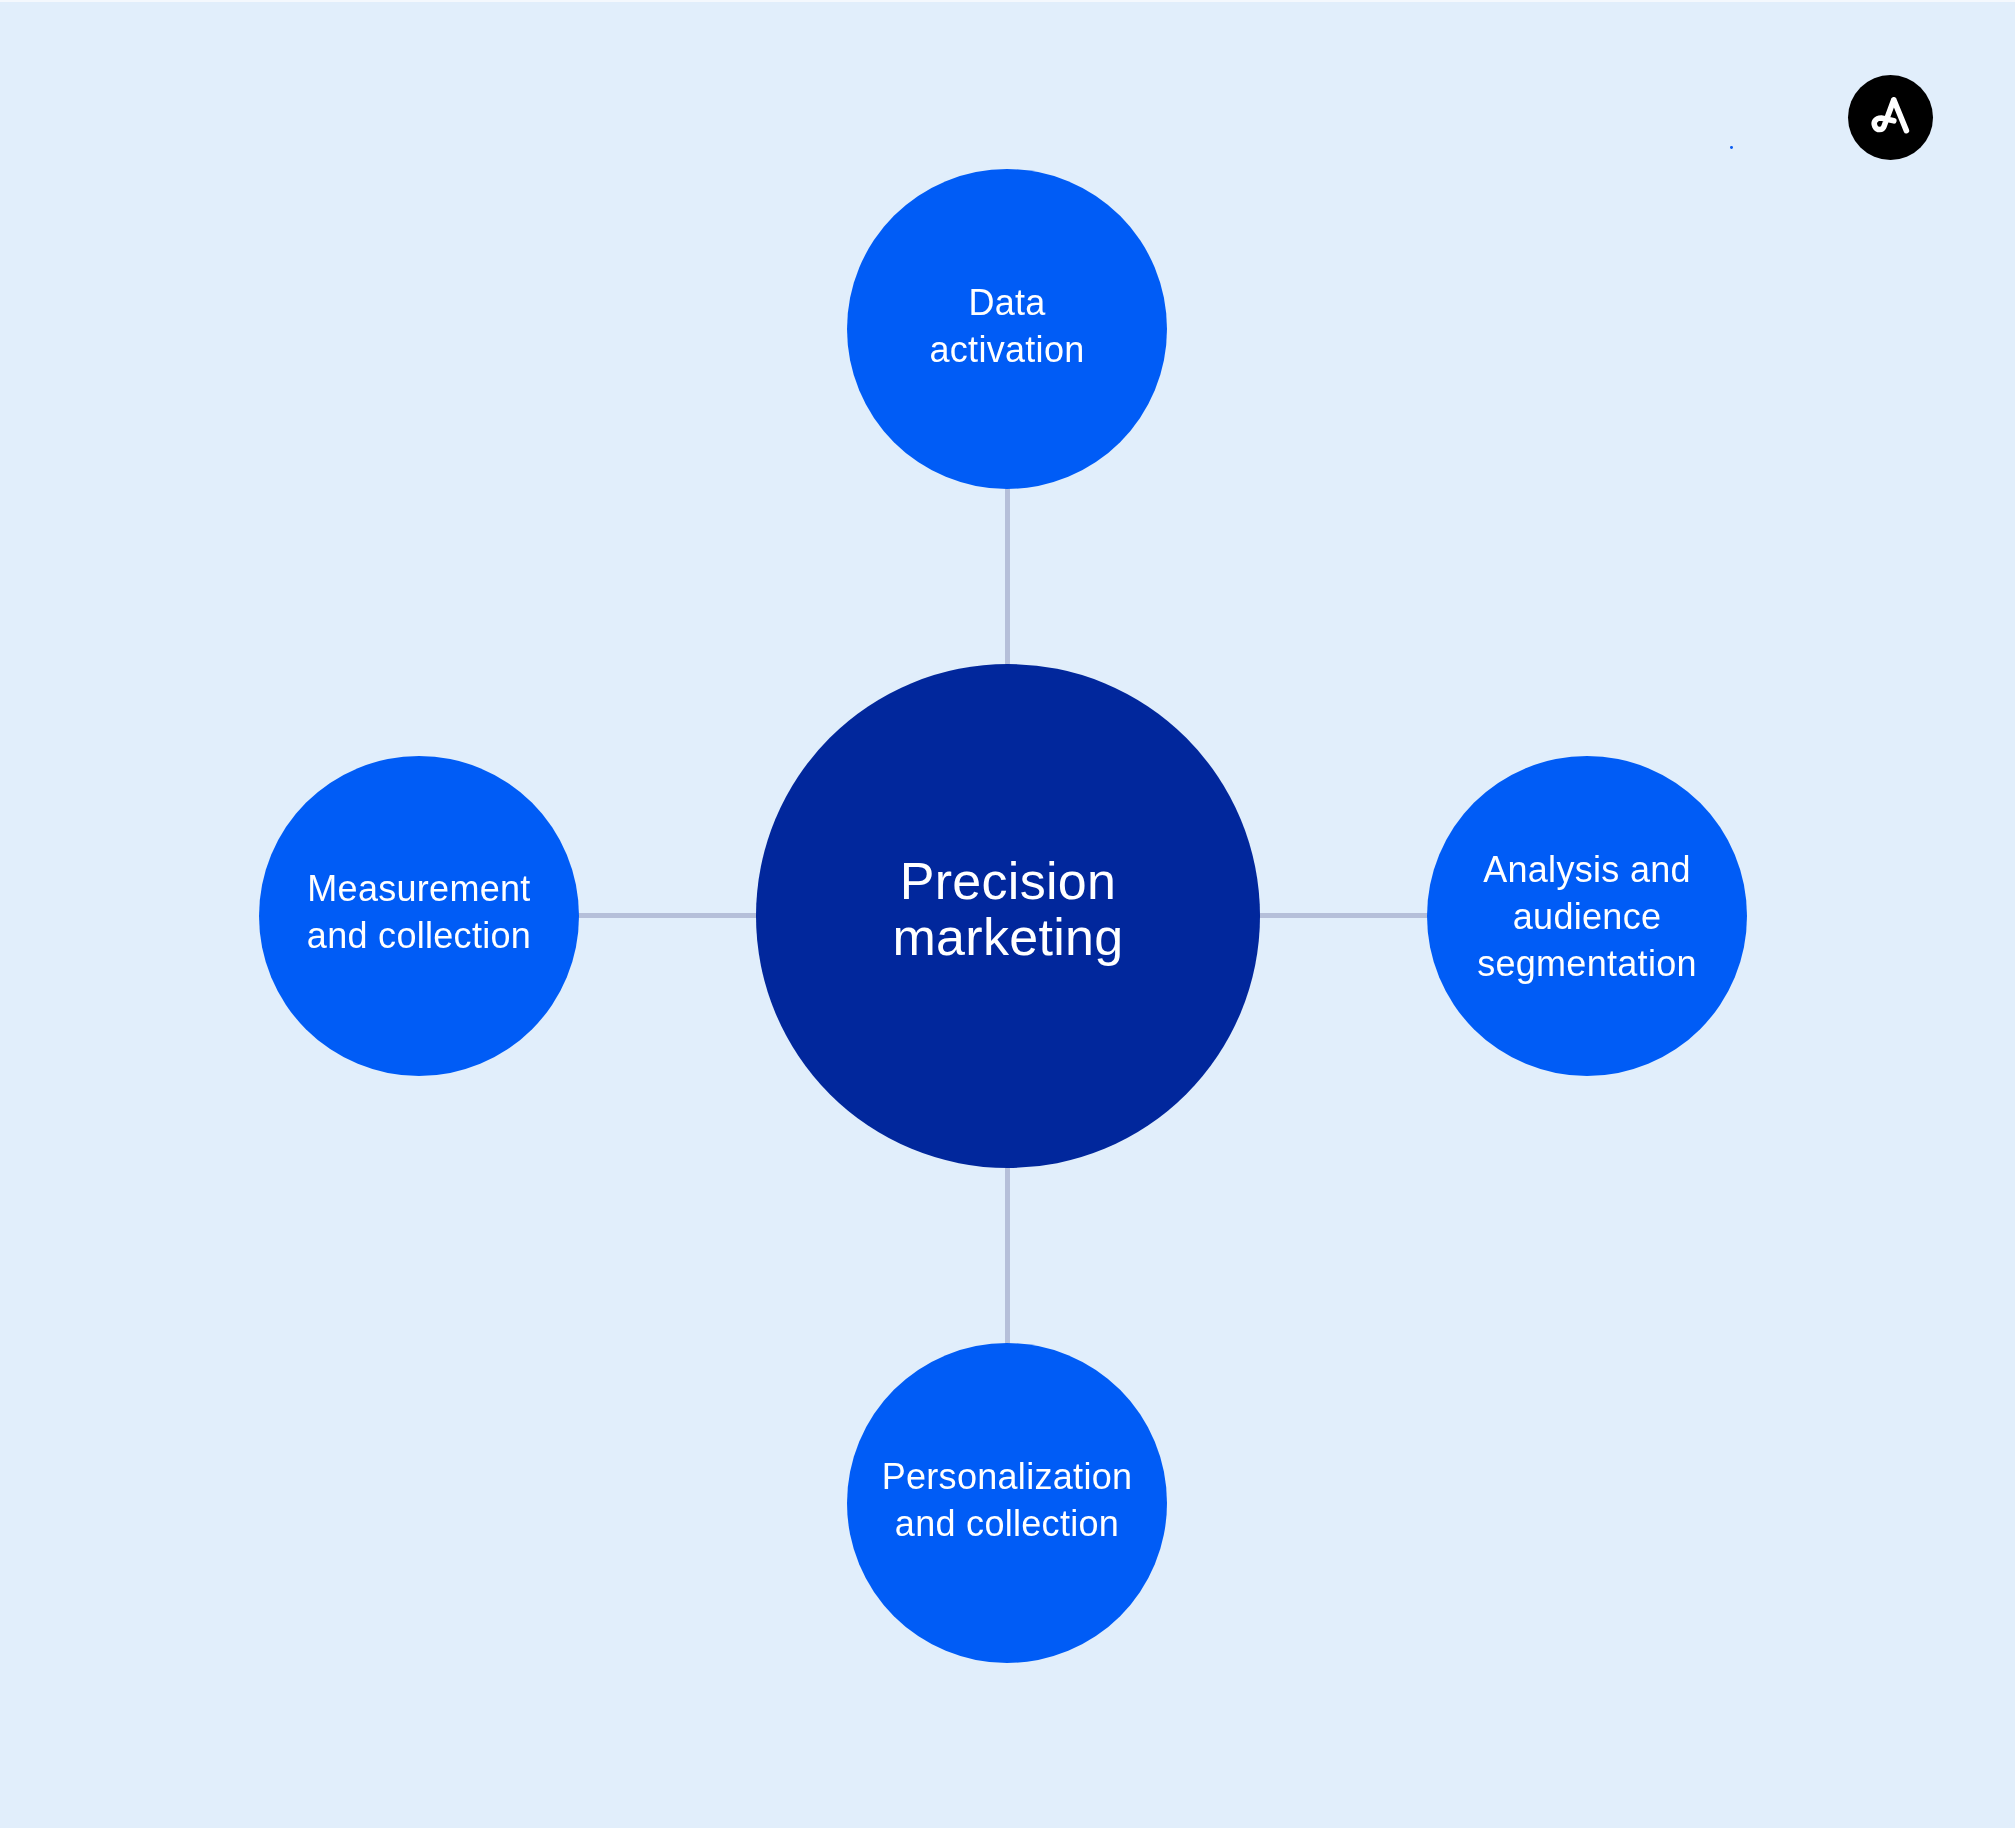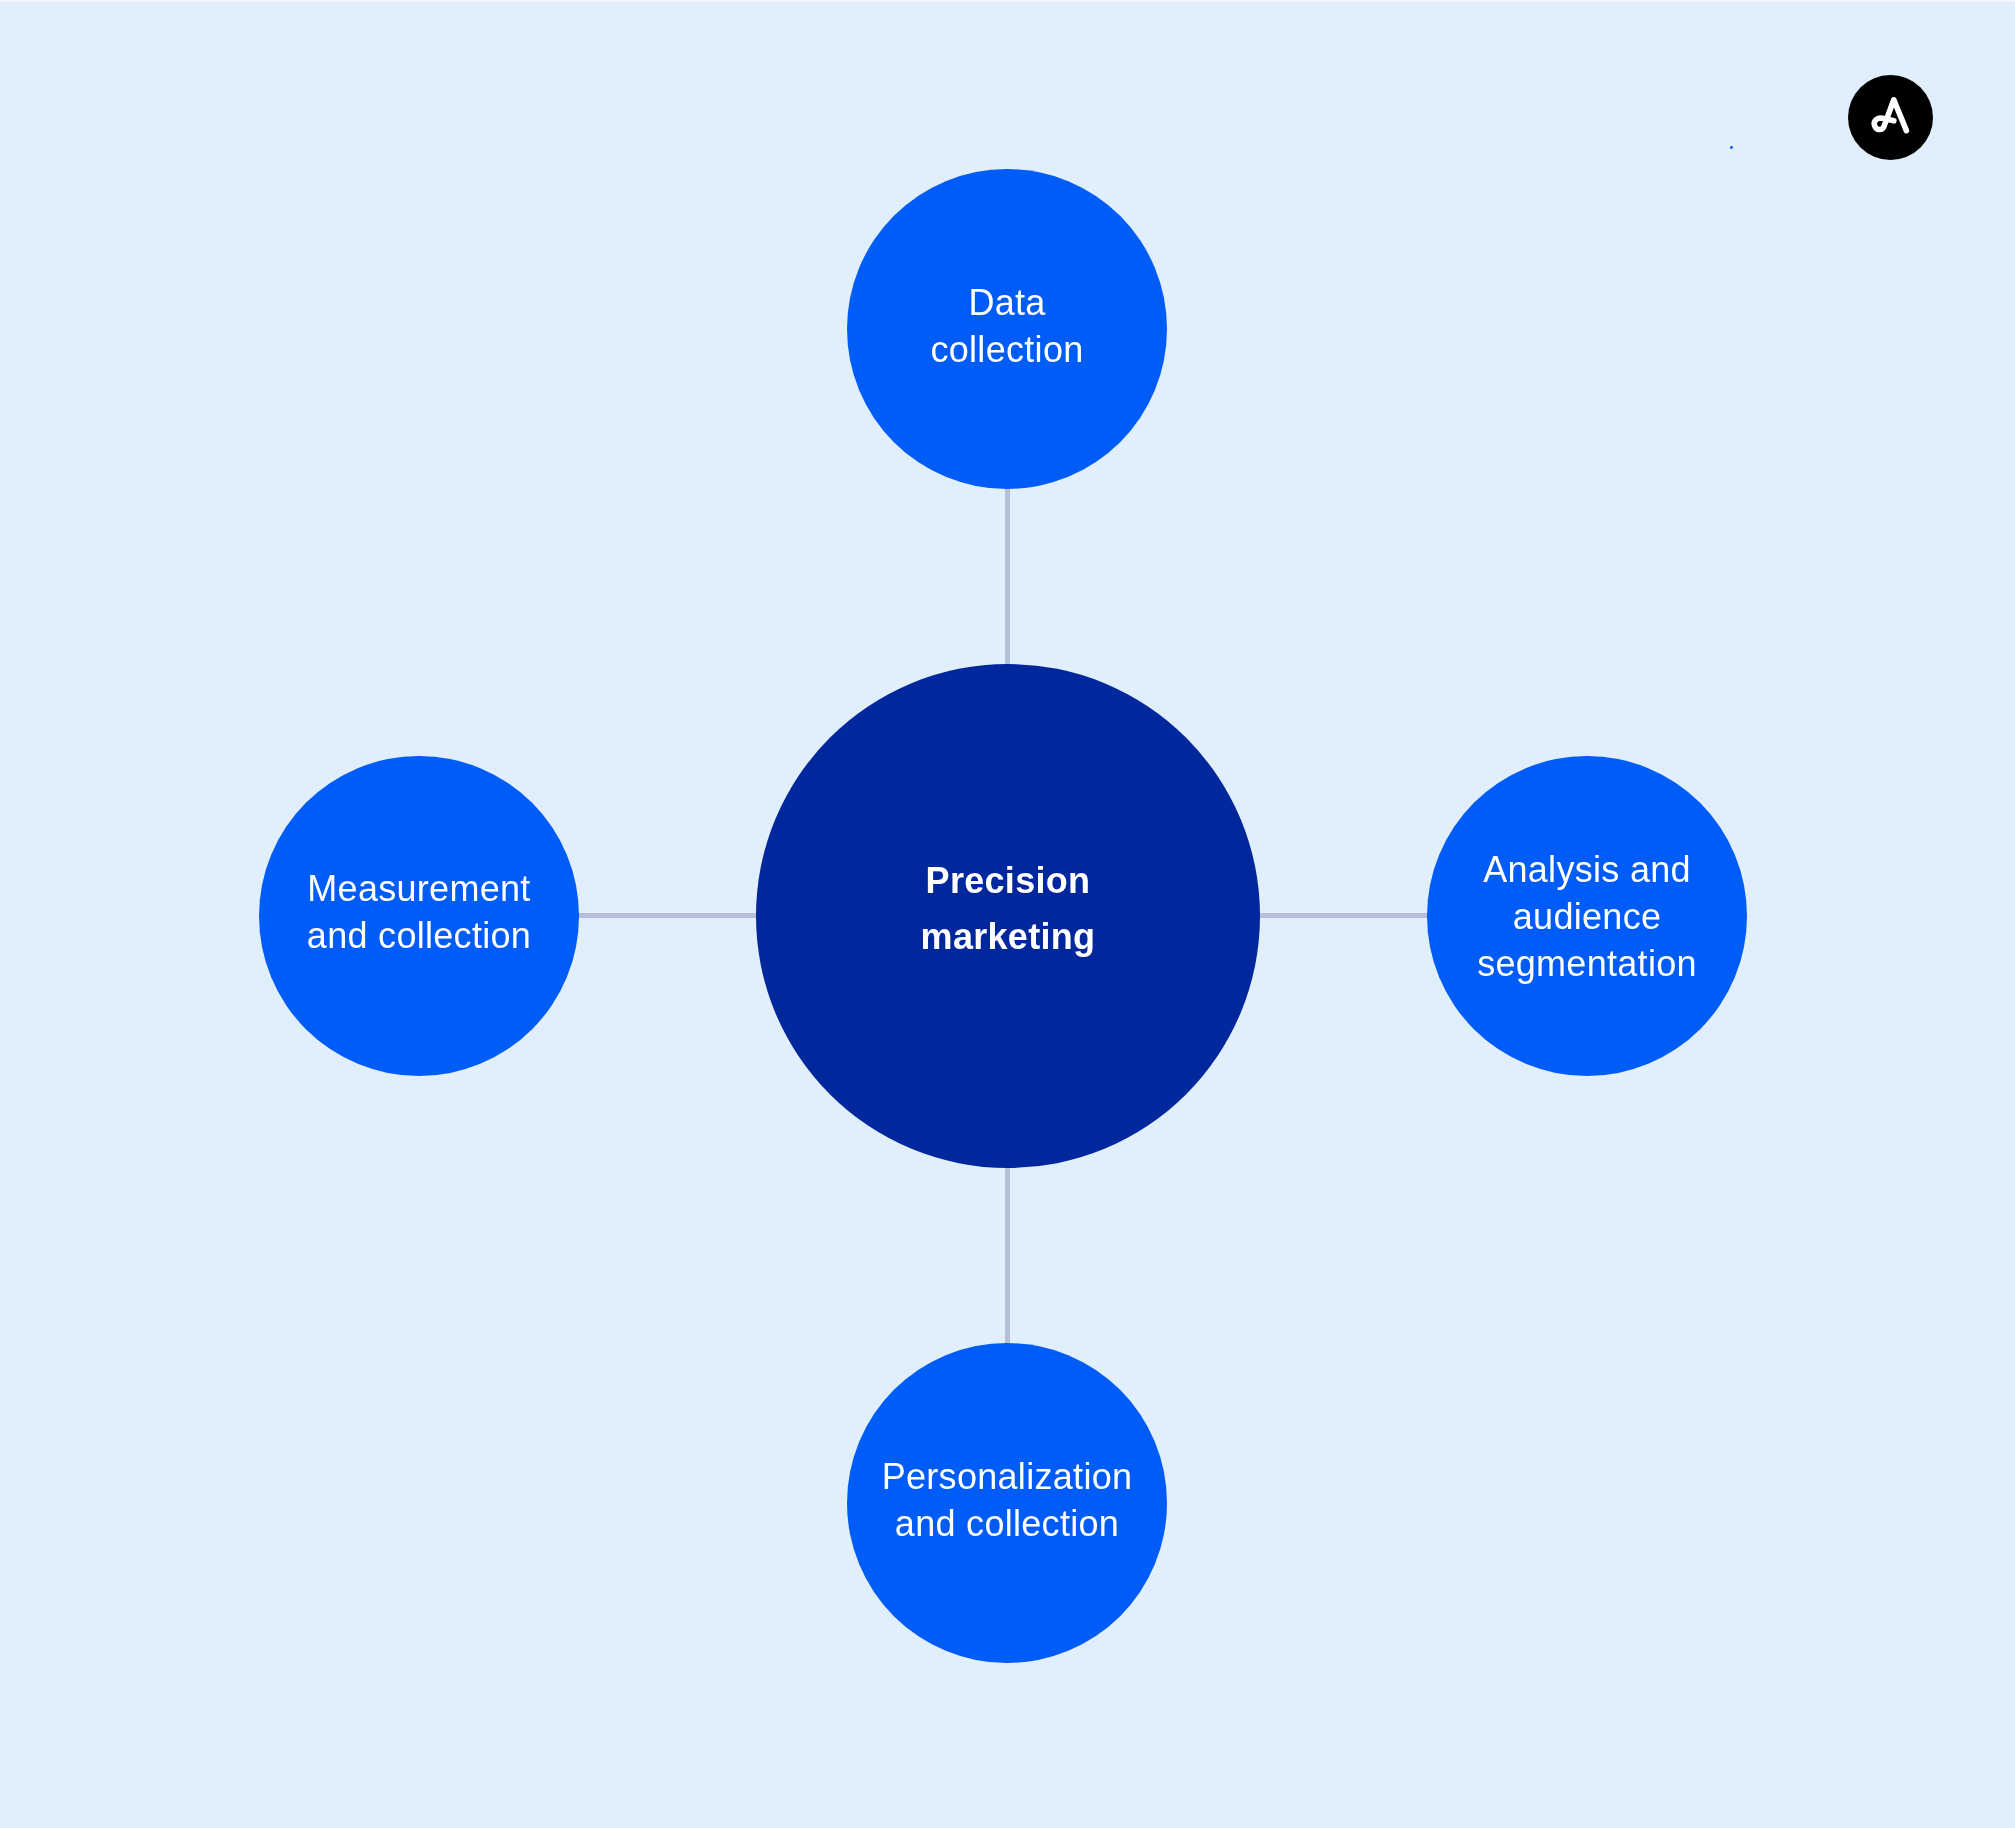--- a/index.html
+++ b/index.html
@@ -50,23 +50,23 @@
     white-space: pre-line;
     display: block;
   }
   .satellite .node-label {
     font-size: 36px;
     line-height: 47px;
     font-weight: normal;
     letter-spacing: 0.3px;
   }
   .center .node-label {
-    font-size: 36px;
+    font-size: 52px;
     line-height: 56px;
-    font-weight: bold;
+    font-weight: normal;
     letter-spacing: 0.3px;
     margin-top: -14px;
   }
   .logo {
     position: absolute;
     left: 1848px;
     top: 75px;
     width: 85px;
     height: 85px;
     border-radius: 50%;
@@ -95,21 +95,21 @@
 <div class="connector h" style="left:578px; top:913px; width:179px;"></div>
 <div class="connector h" style="left:1258px; top:913px; width:171px;"></div>
 
 <div class="node center" style="left:756px; top:664px;">
   <span class="node-label">Precision
 marketing</span>
 </div>
 
 <div class="node satellite" style="left:847px; top:169px;">
   <span class="node-label" style="margin-top:-7px;">Data
-collection</span>
+activation</span>
 </div>
 
 <div class="node satellite" style="left:1427px; top:756px;">
   <span class="node-label">Analysis and
 audience
 segmentation</span>
 </div>
 
 <div class="node satellite" style="left:847px; top:1343px;">
   <span class="node-label" style="margin-top:-7px;">Personalization

